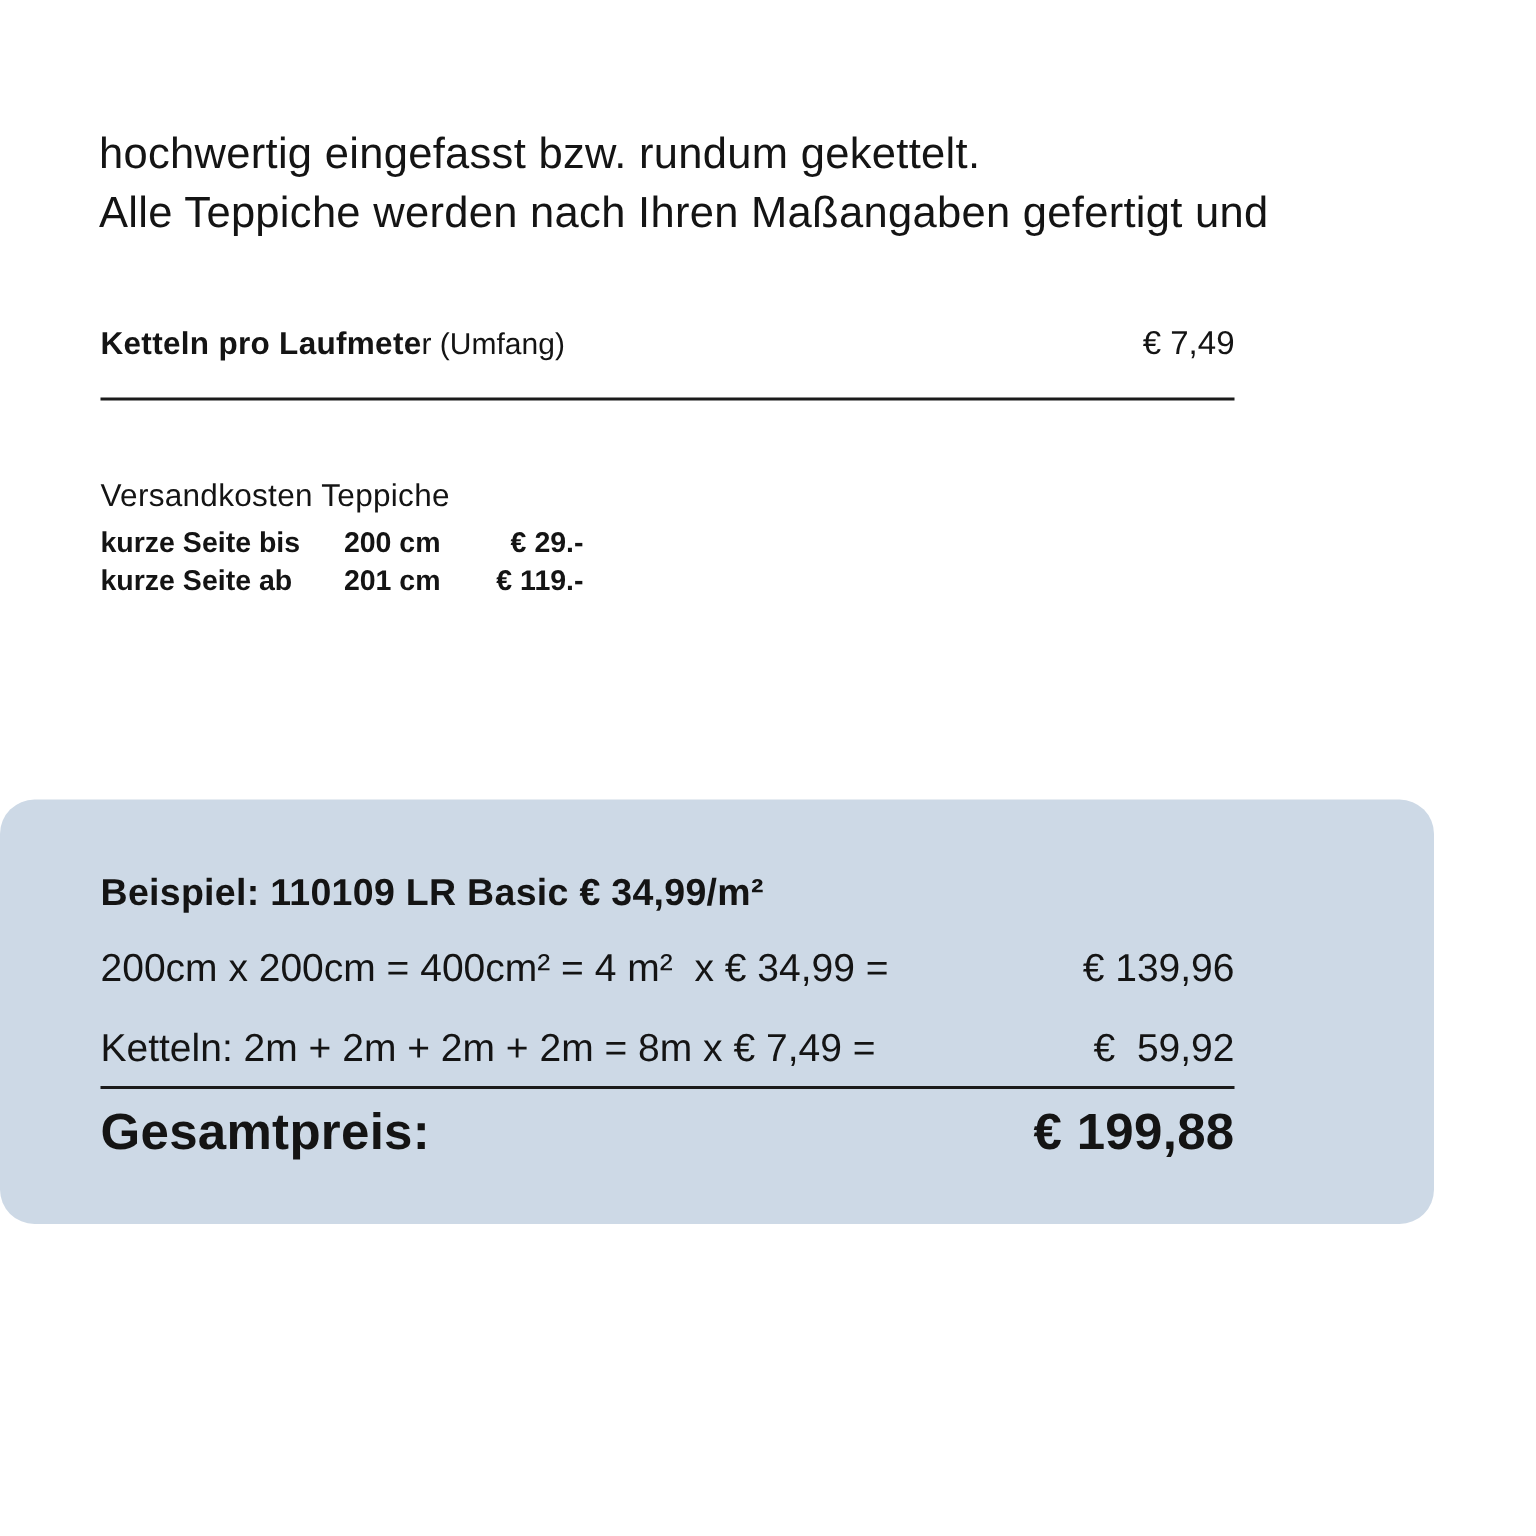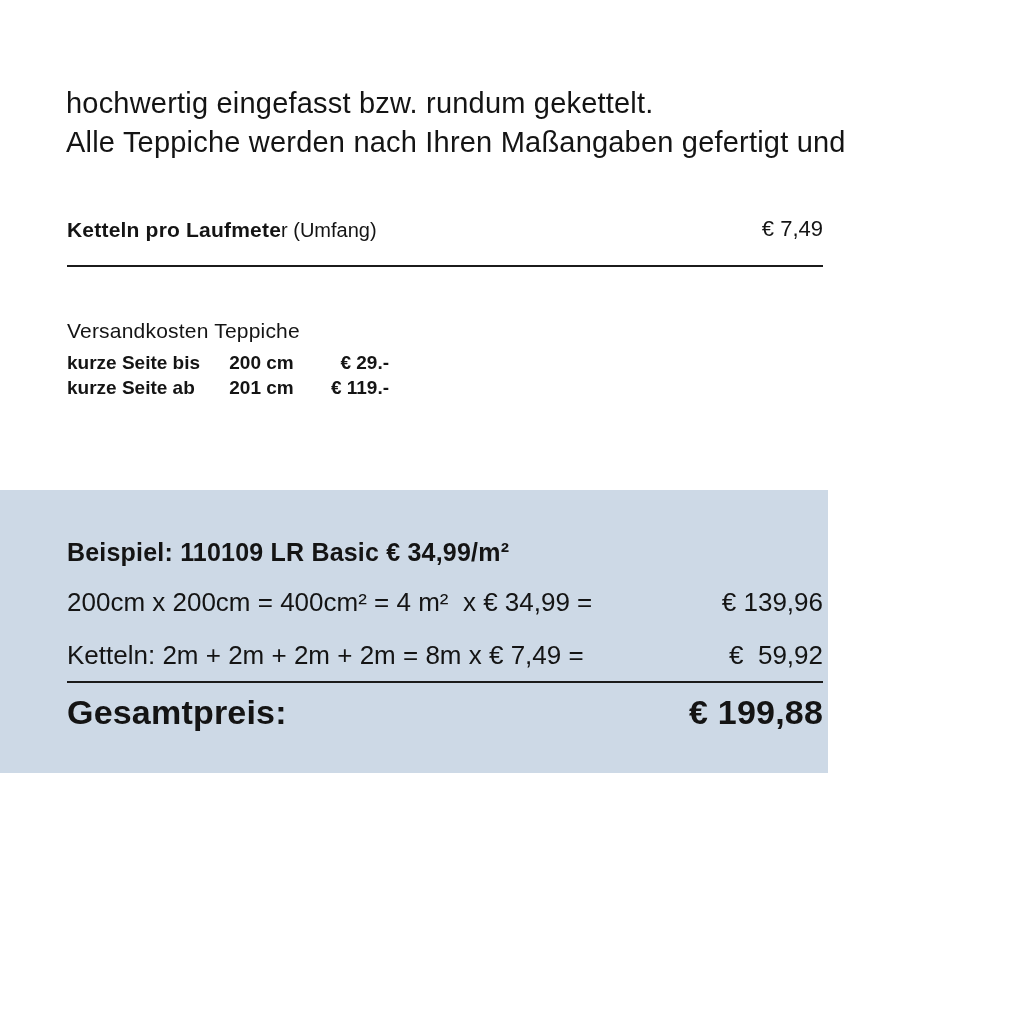--- a/index.html
+++ b/index.html
@@ -72,25 +72,26 @@
     grid-template-columns: 143px 103px 76px;
     font-size: 19px;
     font-weight: 600;
     line-height: 25px;
   }
   .versand-table .cell-size { text-align: center; }
   .versand-table .cell-price { text-align: right; white-space: pre; }
 
   .beispiel-box {
     position: absolute;
-    top: 490px;
+    top: 533px;
     left: 0;
-    width: 828px;
+    width: 956px;
     height: 283px;
     background: #cdd9e6;
+    border-radius: 23px;
   }
   .box-inner {
     position: absolute;
     top: 0;
     left: 67px;
     width: 756px;
   }
   .beispiel-title {
     margin-top: 47px;
     font-size: 25px;

